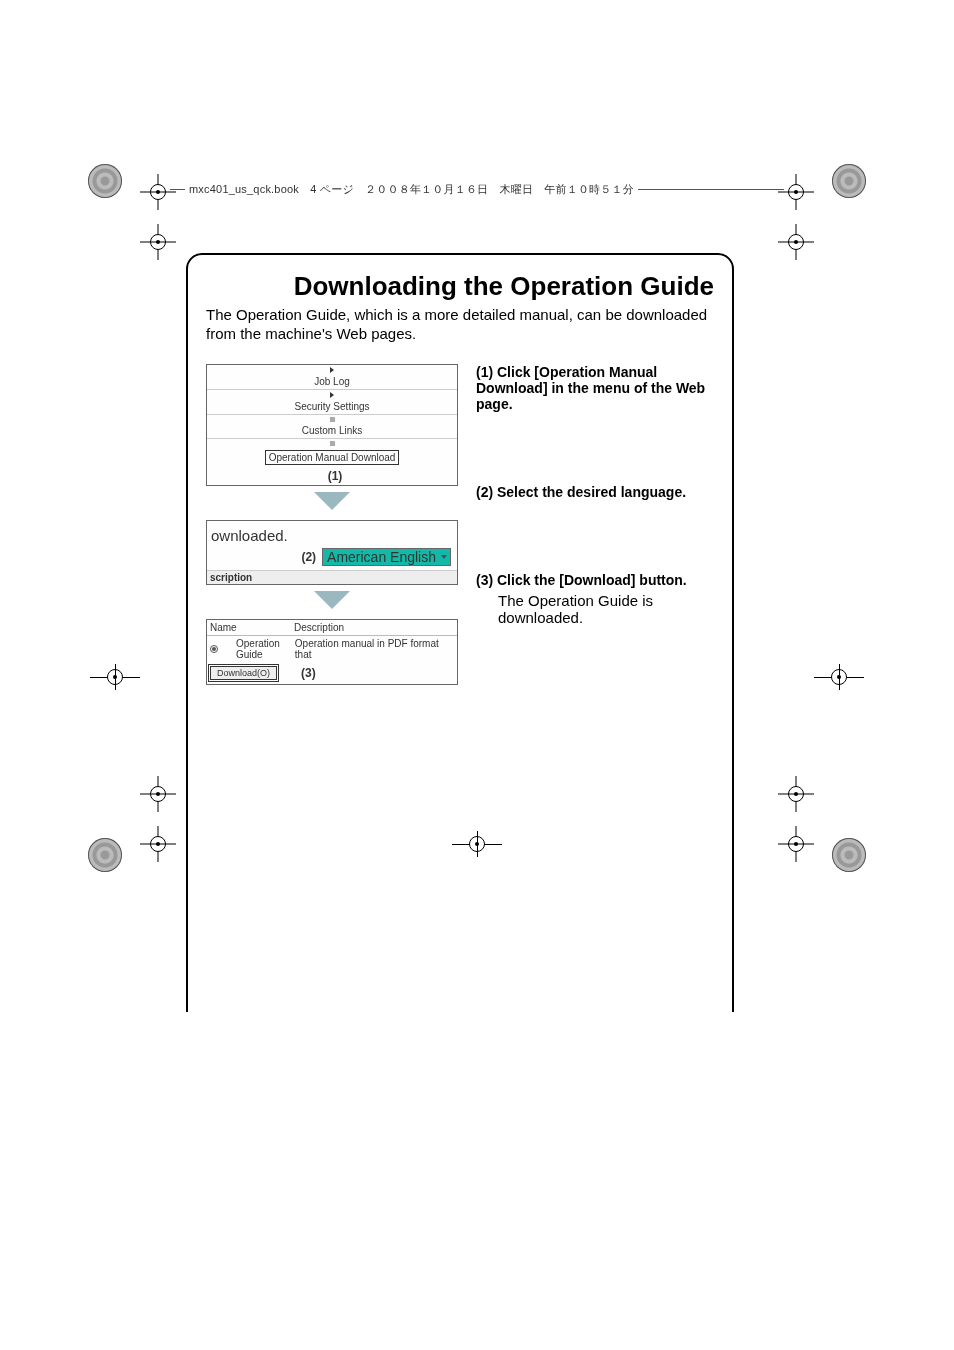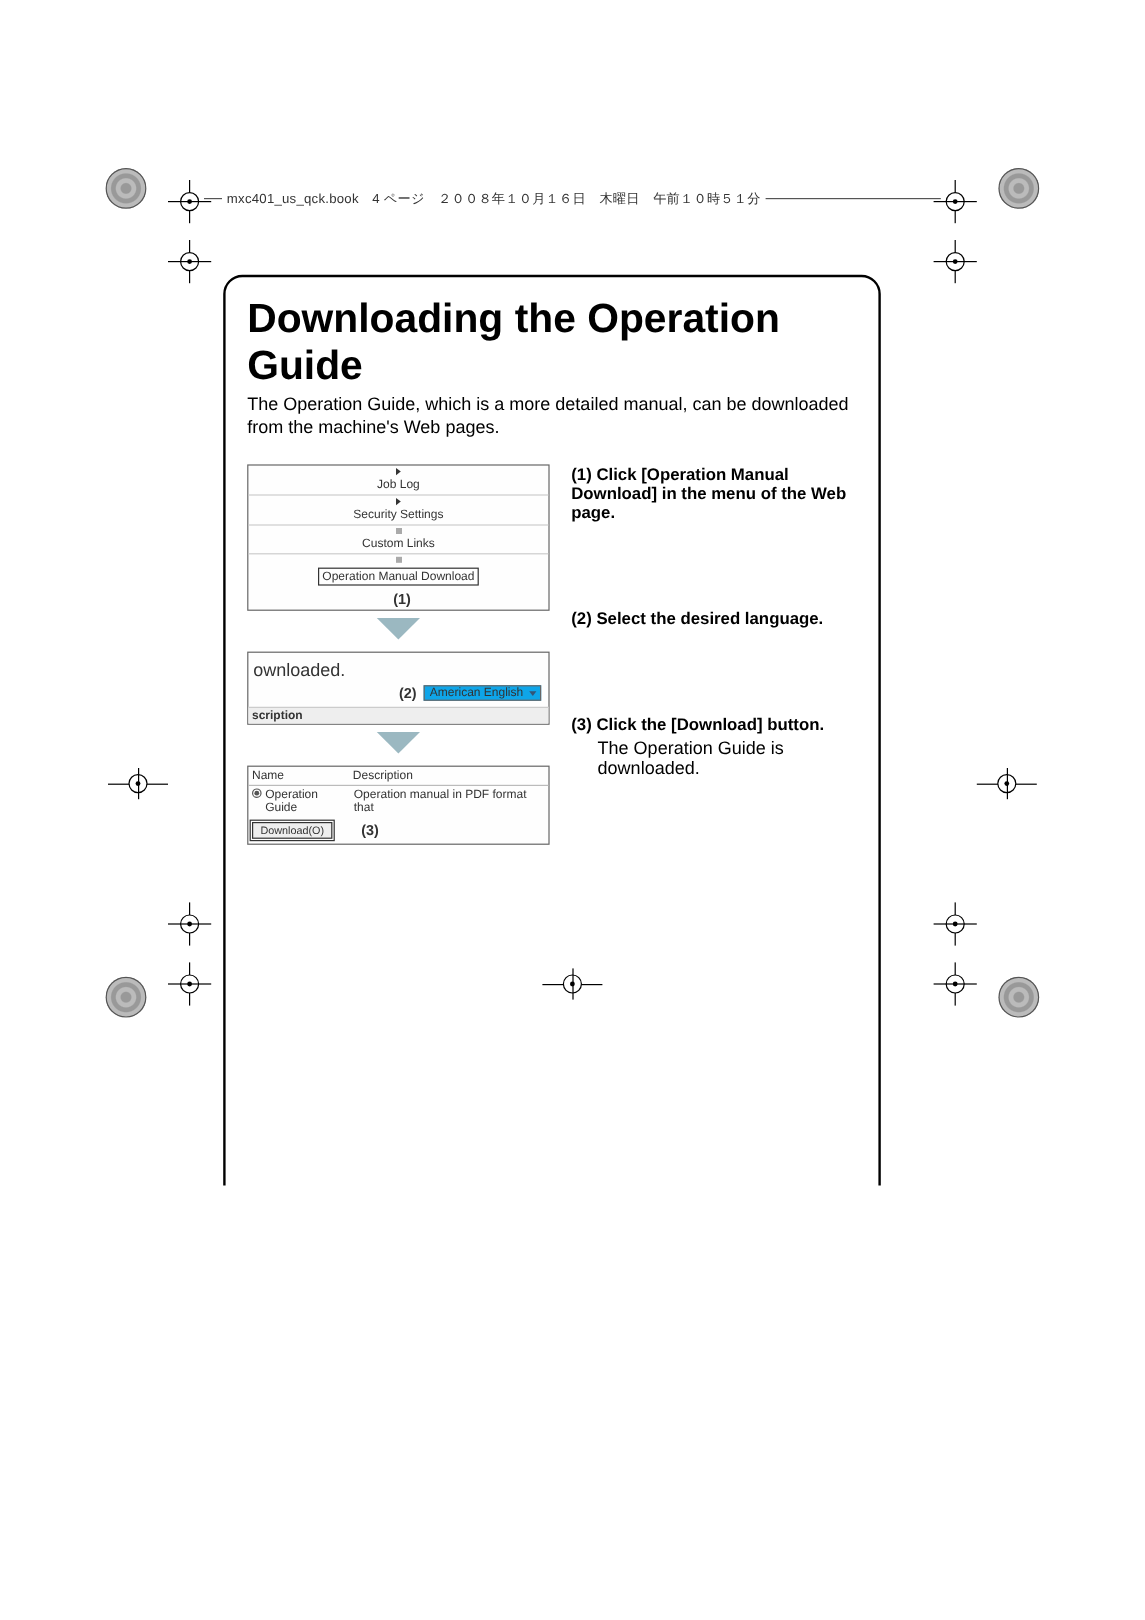--- a/index.html
+++ b/index.html
@@ -7,20 +7,21 @@
     margin: 0;
     background: #fff;
     font-family: Arial, Helvetica, sans-serif;
     color: #000;
   }
   .page {
     width: 954px;
     height: 988px;
     position: relative;
     background: #fff;
+    margin-top: 24px;
   }
   
   .corner-disc {
     position: absolute;
     width: 34px; height: 34px;
     border-radius: 50%;
     background: radial-gradient(circle at 50% 50%, #999 0 4px, #bbb 5px 8px, #999 9px 12px, #bbb 13px 16px, #999 17px);
     box-shadow: inset 0 0 0 1px #555;
   }
   .reg-mark {
@@ -78,23 +79,24 @@
     position: absolute;
     left: 186px;
     top: 229px;
     width: 548px;
     height: 814px;
     border: 2px solid #000;
     border-radius: 16px;
     padding: 16px 18px 18px 18px;
   }
   .title {
-    font-size: 34px;
+    font-size: 26px;
     font-weight: bold;
     margin: 0 0 4px 0;
+    text-align: right;
   }
   .intro {
     font-size: 15px;
     line-height: 1.25;
     margin: 0 0 20px 0;
   }
 
   .columns {
     display: flex;
     gap: 18px;
@@ -150,24 +152,24 @@
 
   .lang-row {
     display:flex;
     align-items:center;
     justify-content:flex-end;
     padding:4px 6px;
     gap:6px;
   }
   .lang-select {
     border:1px solid #666;
-    font-size:10px;
+    font-size:14px;
     padding:0 14px 0 4px;
     position:relative;
-    background:#0ea5e9;
+    background:#14b8a6;
   }
   .lang-select::after {
     content:"";
     position:absolute; right:3px; top:50%;
     width:0;height:0;
     border-left:3px solid transparent;
     border-right:3px solid transparent;
     border-top:4px solid #357;
     transform:translateY(-50%);
   }
@@ -184,21 +186,21 @@
     font-weight:normal;
     border-bottom:1px solid #bbb;
   }
   .table-hdr .c1 { width:84px; }
   .table-row {
     display:flex;
     padding:2px 3px;
     align-items:center;
     gap:3px;
   }
-  .table-row .c1 { width:84px; display:flex; align-items:flex-start; gap:3px; }
+  .table-row .c1 { width:84px; display:flex; align-items:center; gap:18px; }
   .radio-dot {
     width:8px; height:8px; border:1px solid #555; border-radius:50%;
     display:inline-flex; align-items:center; justify-content:center; flex-shrink:0;
   }
   .radio-dot .inner { width:4px; height:4px; background:#555; border-radius:50%; }
   .dl-btn-row { padding:4px 3px; }
   .dl-btn {
     border:1px solid #333;
     font-size:9px;
     padding:1px 6px;

